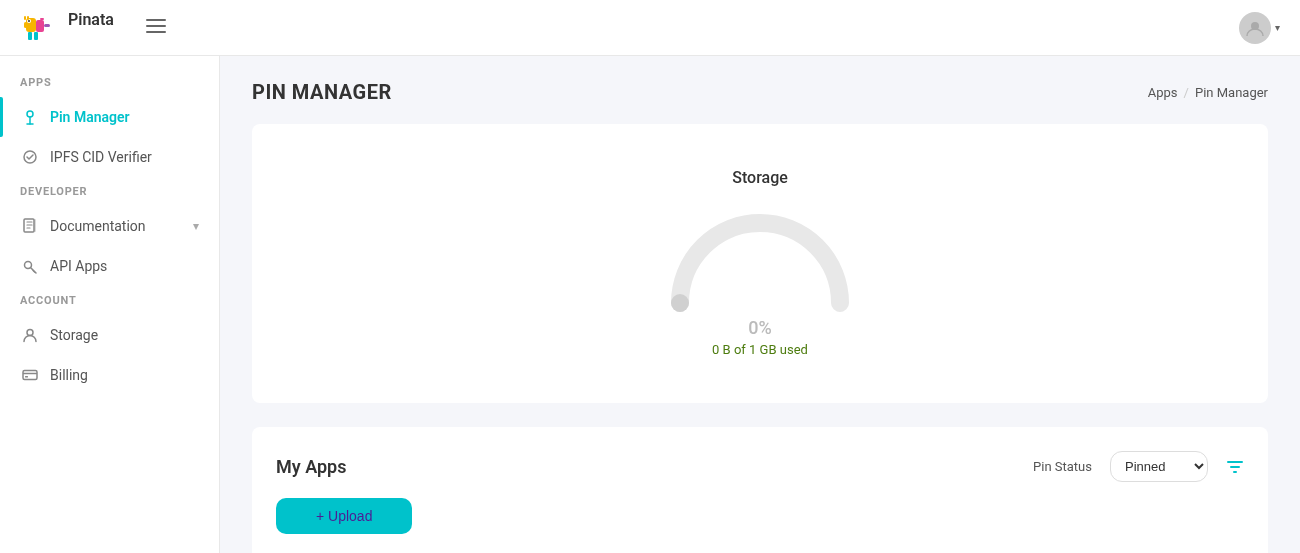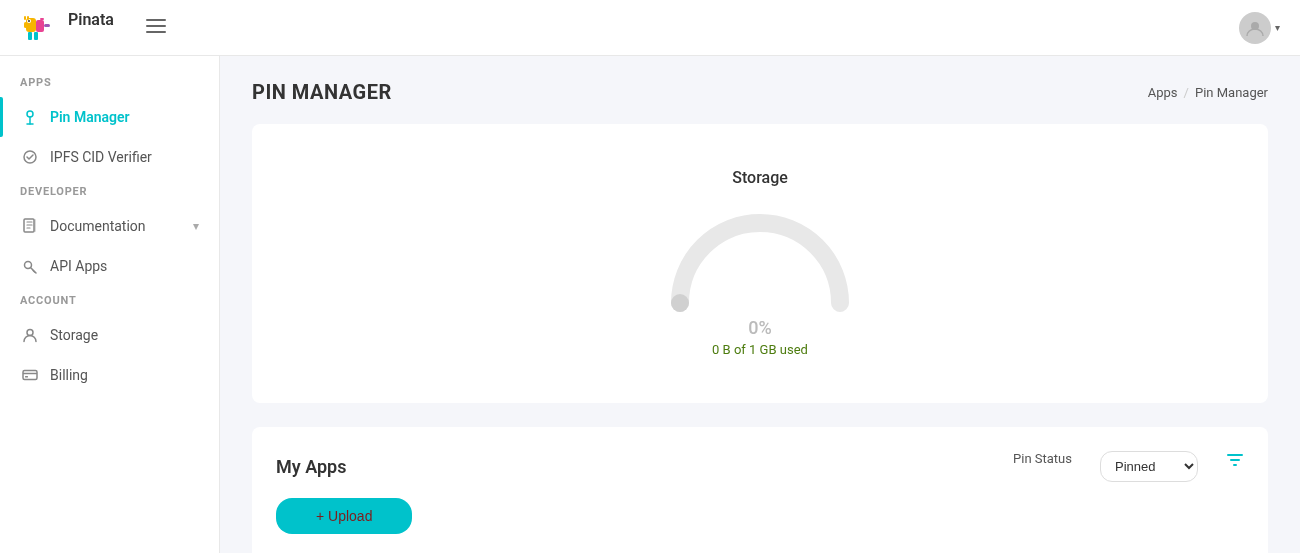--- a/index.html
+++ b/index.html
@@ -202,22 +202,22 @@
       justify-content: space-between;
       margin-bottom: 16px;
     }
     .pins-title {
       font-size: 18px;
       font-weight: 600;
       color: #333;
     }
     .pins-controls {
       display: flex;
-      align-items: flex-start;
-      gap: 28px;
+      align-items: center;
+      gap: 18px;
     }
     .pin-status-label {
       font-size: 13px;
       color: #555;
     }
     .pin-status-select {
       padding: 6px 10px;
       border: 1px solid #ddd;
       border-radius: 12px;
       font-size: 13px;
@@ -232,24 +232,24 @@
       cursor: pointer;
       color: #00c2cb;
       font-size: 18px;
       display: flex;
       align-items: center;
     }
 
     
     .upload-btn {
       background: #00c2cb;
-      color: #7f1d1d;
+      color: #4c1d95;
       border: none;
       padding: 10px 40px;
-      border-radius: 16px;
+      border-radius: 10px;
       font-size: 14px;
       font-weight: 500;
       cursor: pointer;
       margin-bottom: 20px;
       display: flex;
       align-items: center;
       gap: 6px;
     }
 
     

